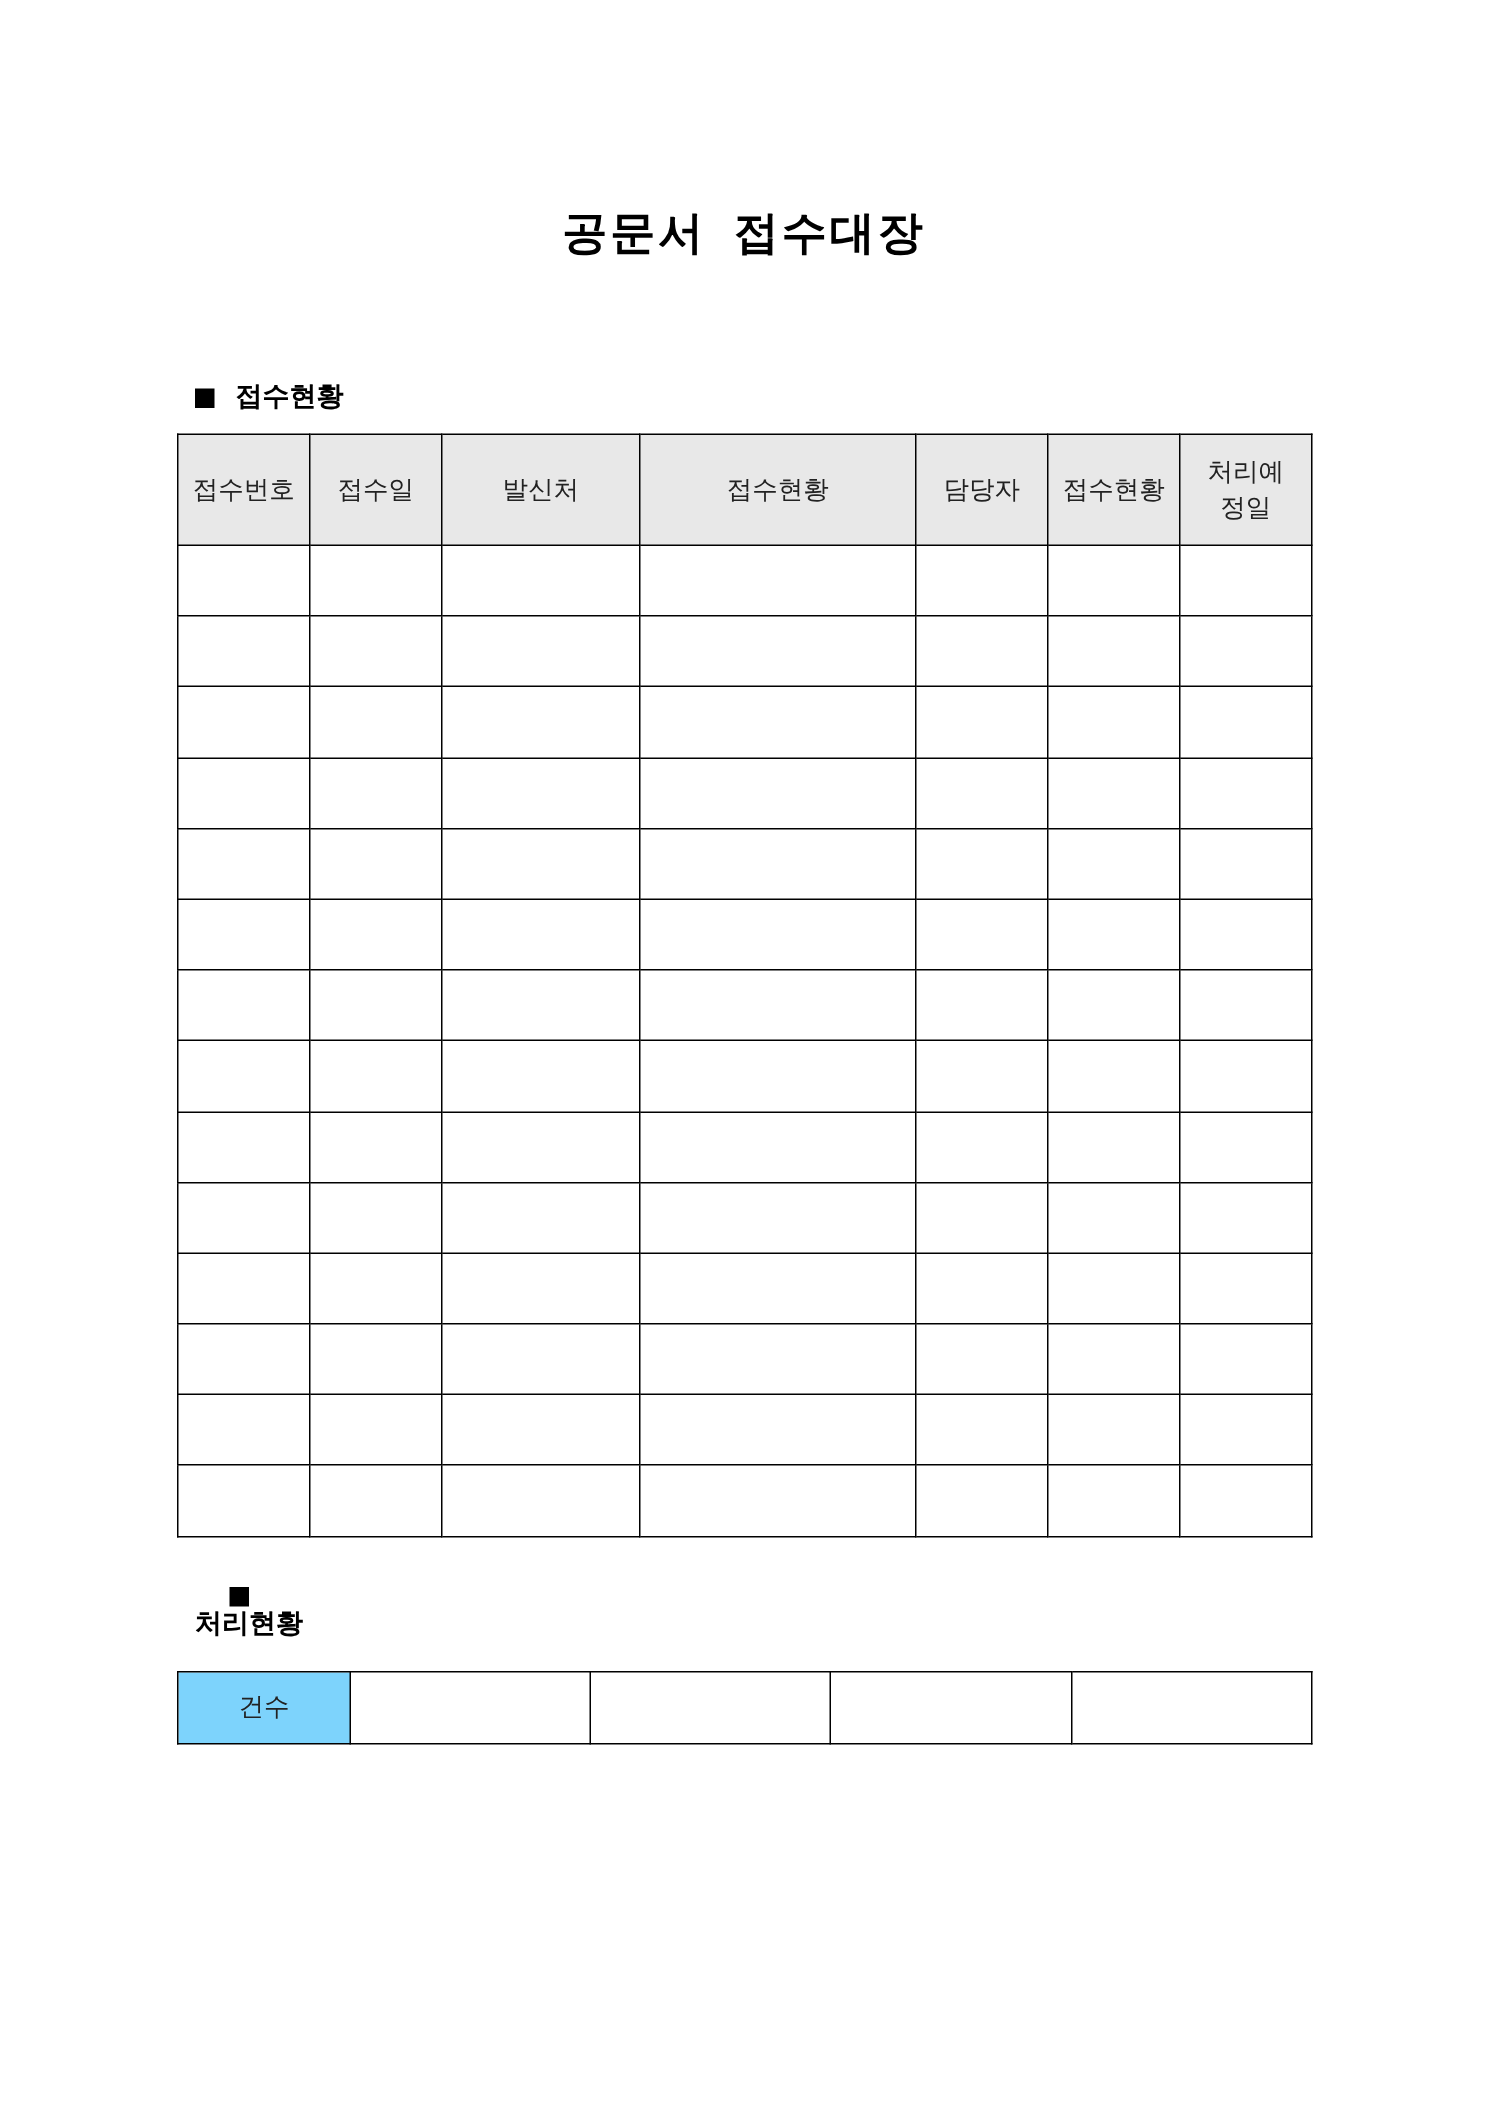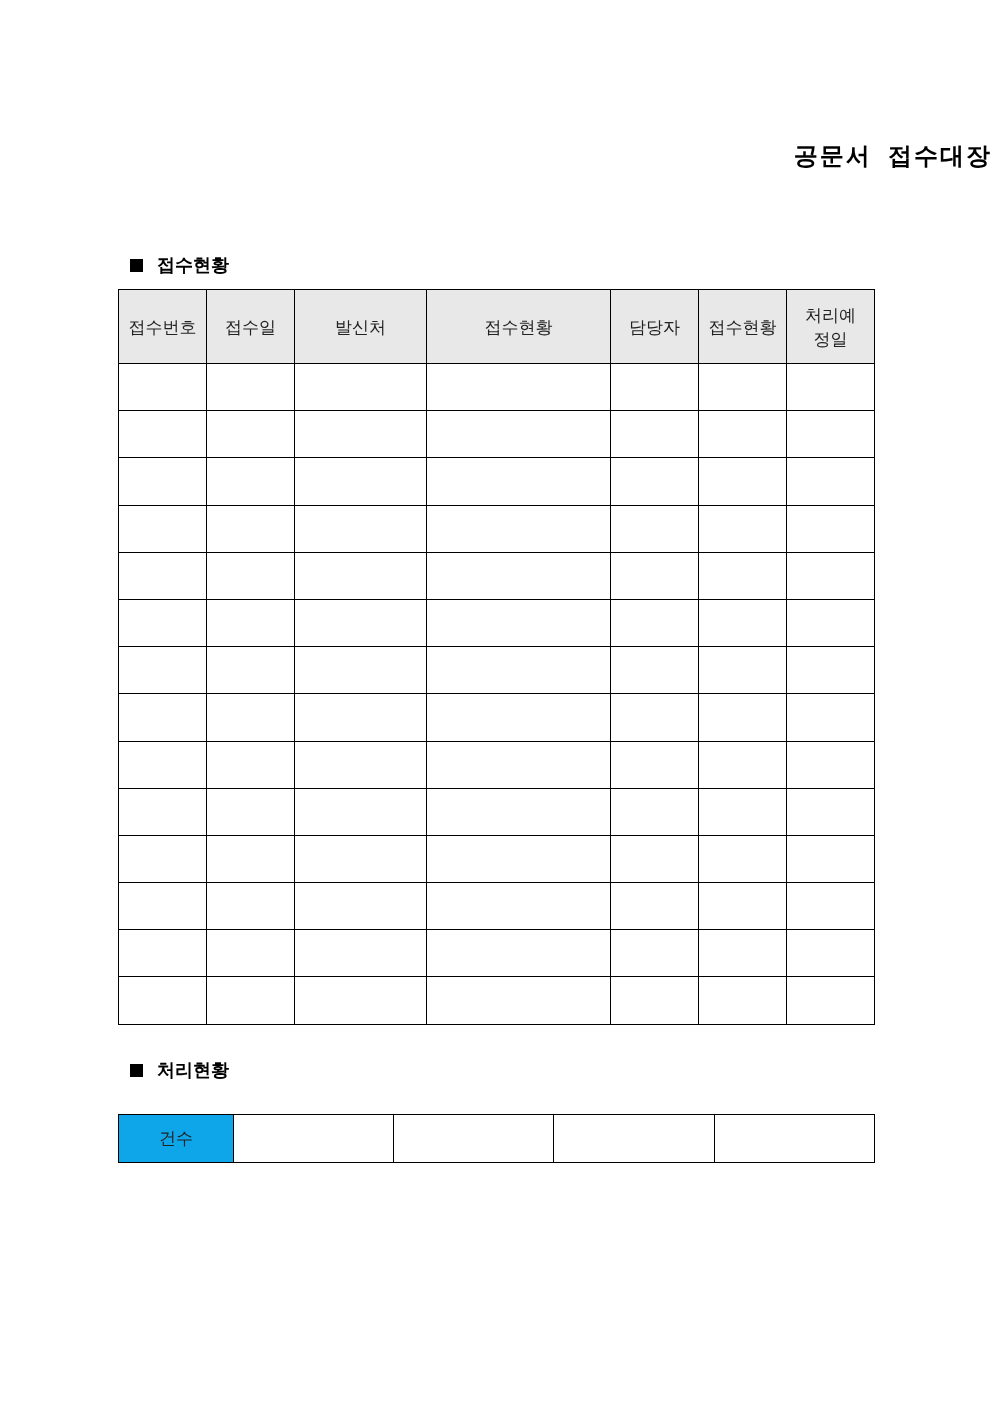--- a/index.html
+++ b/index.html
@@ -13,22 +13,22 @@
       position: relative;
       font-family: "DejaVu Sans", "Liberation Sans", sans-serif;
       color: #000000;
       overflow: hidden;
     }
     .doc-title {
       position: absolute;
       left: 0;
       top: 134px;
       width: 992px;
-      text-align: right;
-      font-size: 24px;
+      text-align: center;
+      font-size: 30px;
       font-weight: bold;
       letter-spacing: 2px;
       word-spacing: 6px;
       line-height: 44px;
     }
     .section-heading {
       position: absolute;
       left: 118px;
       font-size: 18px;
       font-weight: bold;
@@ -38,21 +38,21 @@
       padding-left: 12px;
     }
     .section-heading .square {
       display: inline-block;
       width: 13px;
       height: 13px;
       background: #000000;
       margin-right: 14px;
     }
     .section-1 { top: 253px; }
-    .section-2 { top: 1058px; }
+    .section-2 { top: 1058px; flex-direction: column; }
 
     table {
       position: absolute;
       left: 118px;
       border-collapse: collapse;
       table-layout: fixed;
     }
     td, th {
       border: 1.5px solid #000000;
       padding: 0;
@@ -67,21 +67,21 @@
       background: #e8e8e8;
     }
     .receipt-table { top: 289px; width: 756px; }
     .receipt-table thead tr { height: 74px; }
     .receipt-table tbody tr { height: 47.2px; }
     .receipt-table td { background: #ffffff; }
 
     .status-table { top: 1114px; width: 756px; }
     .status-table tr { height: 47.5px; }
     .status-table td.value { background: #ffffff; }
-    .status-table td.rowhead { background: #0ea5e9; }
+    .status-table td.rowhead { background: #7dd3fc; }
     .wrap-head {
       font-size: 17px;
       line-height: 24px;
       padding: 0 10px;
       margin-left: 36px;
     }
   </style>
 </head>
 <body>
 

